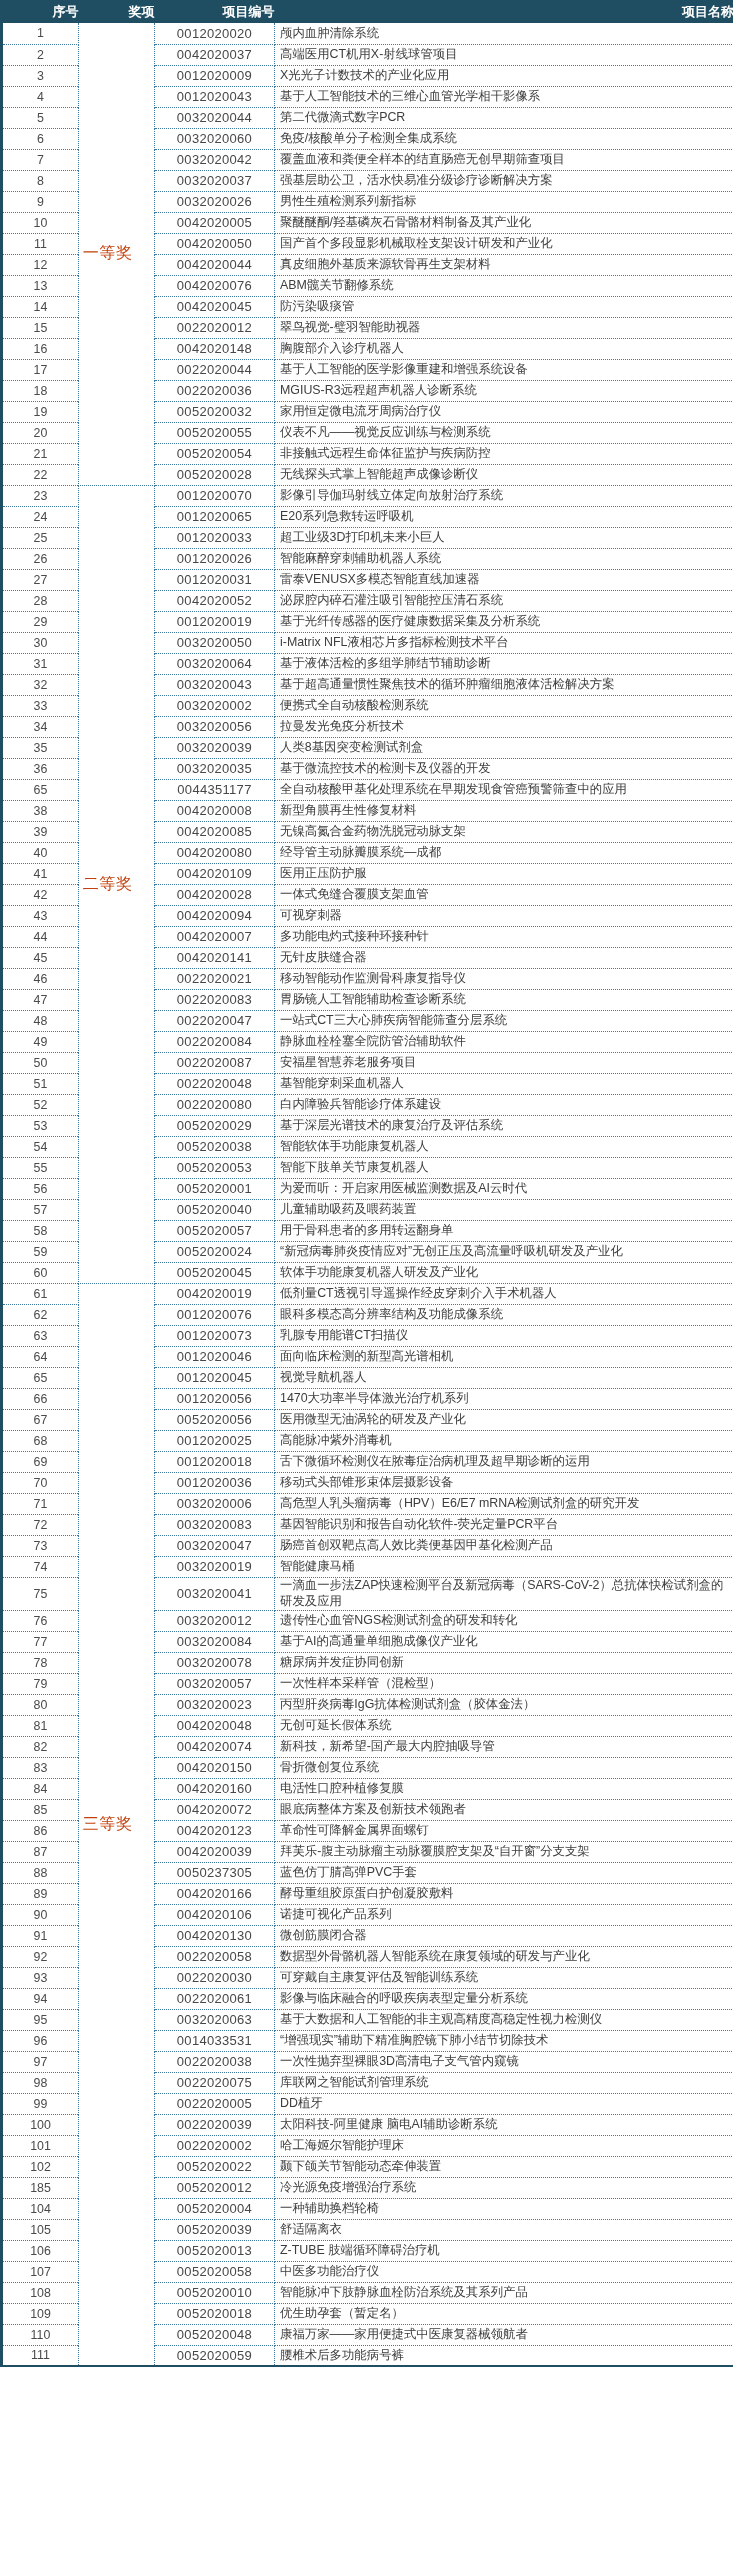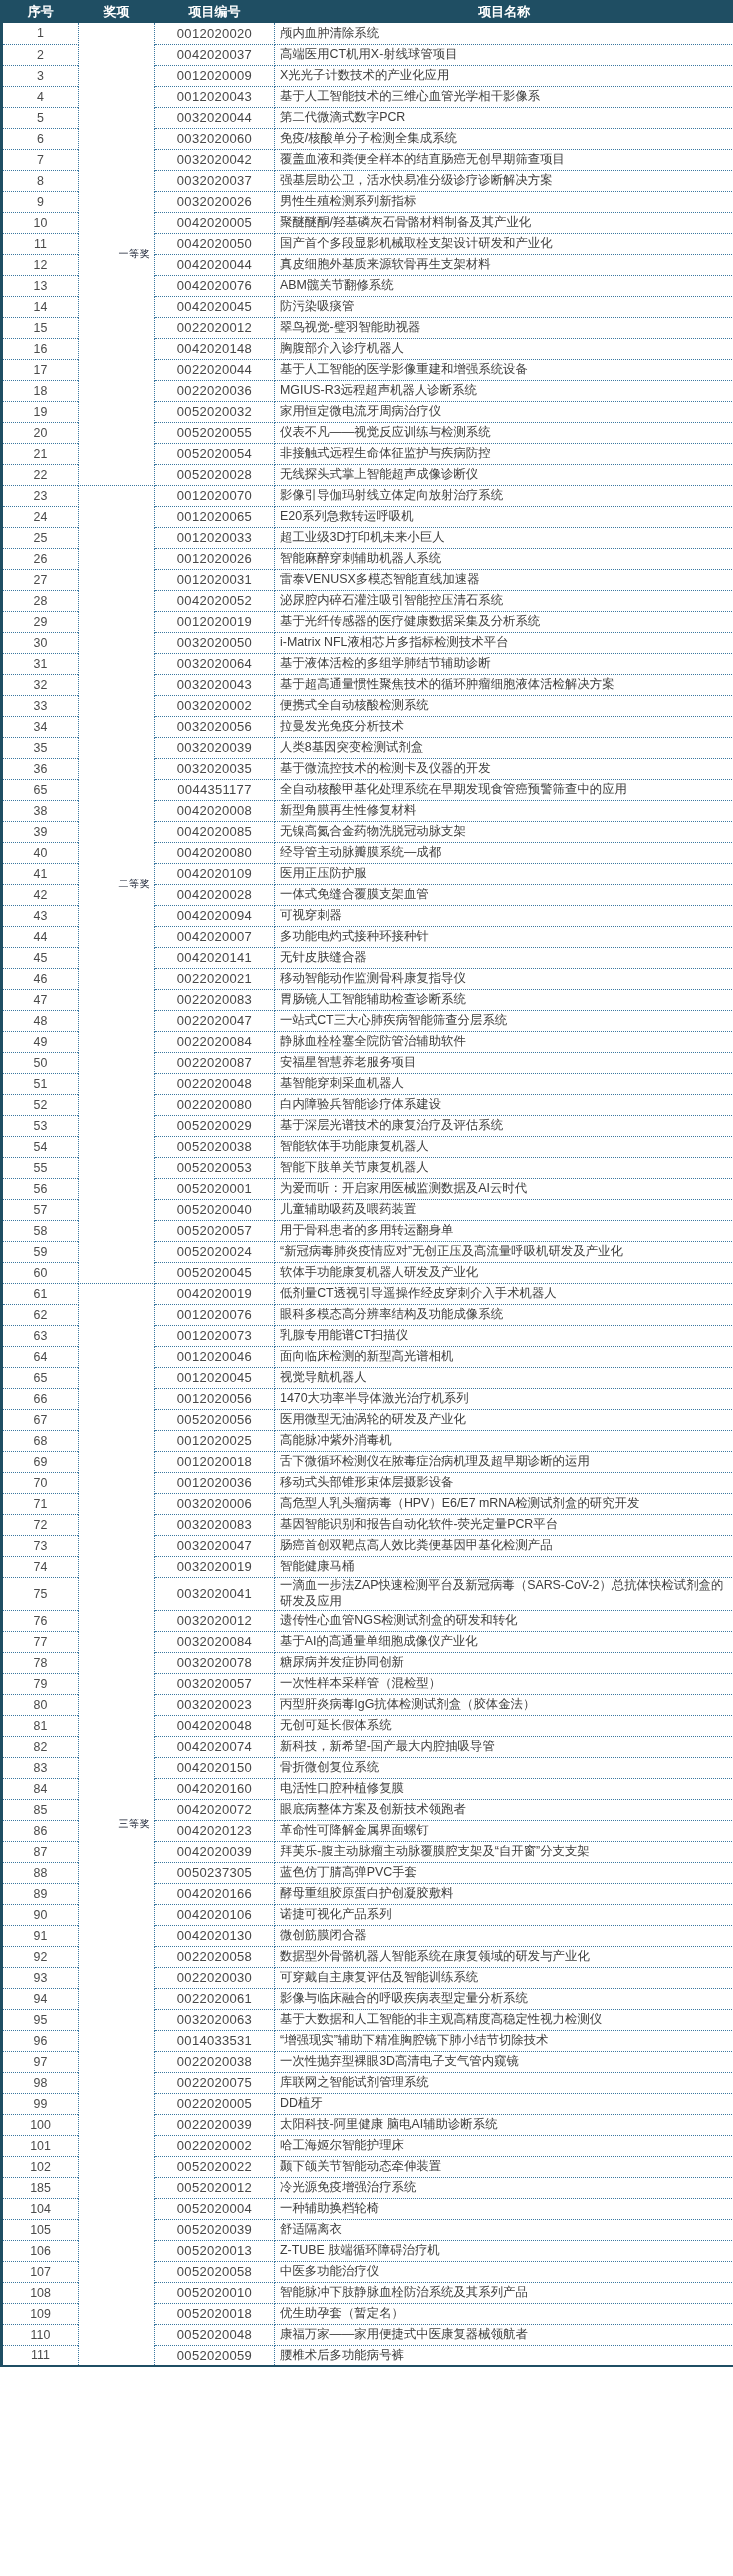--- a/index.html
+++ b/index.html
@@ -24,35 +24,35 @@
   col.c-award{width:76px;}
   col.c-code{width:120px;}
   col.c-name{width:461px;}
   thead th{
     background:var(--header-bg);
     color:var(--header-text);
     font-size:13px;
     font-weight:bold;
     height:23px;
     padding:0;
-    text-align:center;
+    text-align:right;
     border:none;
   }
   tbody td{
     border:0.6px dotted var(--grid);
     font-size:12.4px;
     height:21px;
     padding:0.6px 3.7px;
     box-sizing:border-box;
     vertical-align:middle;
     background:#ffffff;
   }
   tbody tr:first-child td{border-top:none;}
   td.serial{text-align:center;color:#4a4a4a;font-size:12.4px;}
-  td.award{text-align:right;color:#0f172a;font-size:10px;letter-spacing:0.6px;}
+  td.award{text-align:left;color:#c2410c;font-size:16px;letter-spacing:0.6px;}
   td.code{text-align:center;color:#474747;font-size:13px;letter-spacing:0.3px;}
   td.name{text-align:left;color:#3d3d3d;padding-left:5px;line-height:1.25;}
 </style>
 </head>
 <body>
 
 <div class="table-wrap">
   <table>
     <colgroup>
       <col class="c-serial">

